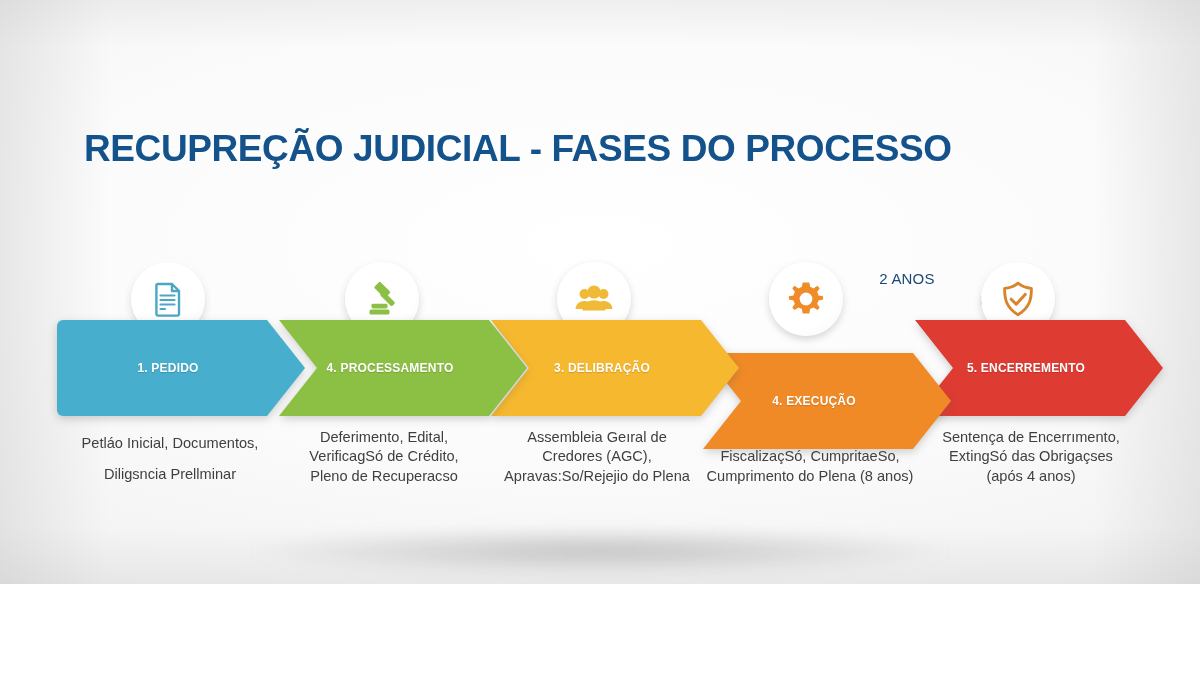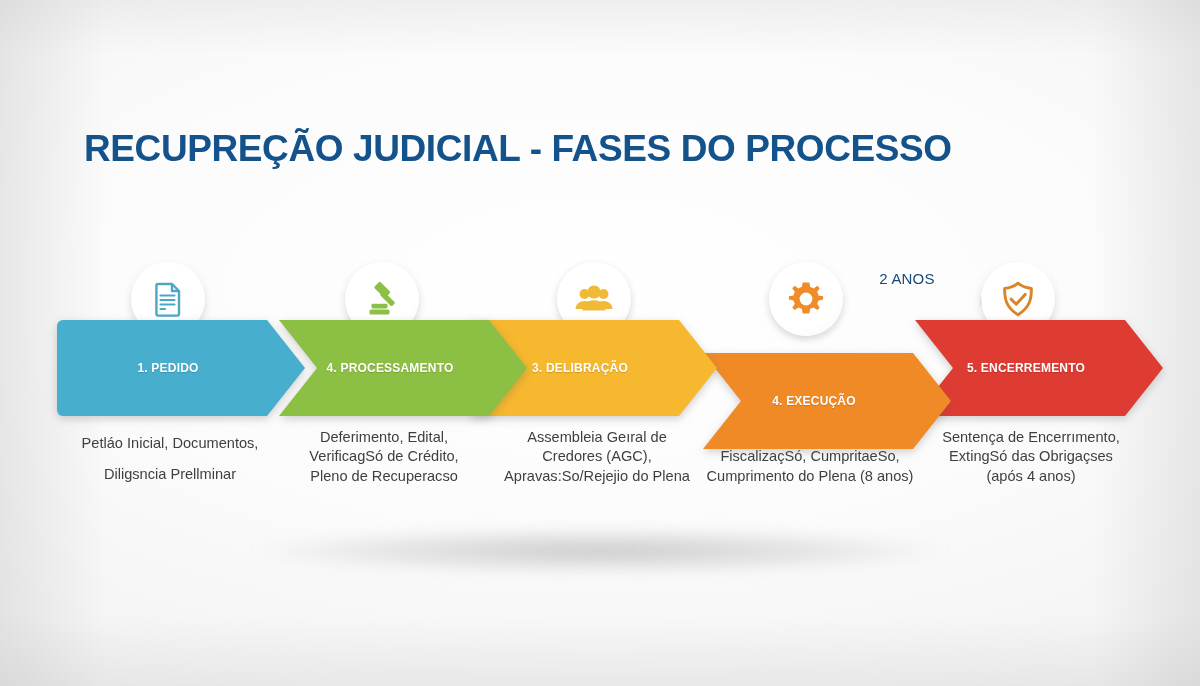--- a/index.html
+++ b/index.html
@@ -10,21 +10,21 @@
     width: 1200px;
     height: 686px;
     overflow: hidden;
     font-family: "Liberation Sans", sans-serif;
     background: #ffffff;
   }
 
   .slide {
     position: relative;
     width: 1200px;
-    height: 686px;
+    height: 584px;
     background:
       radial-gradient(ellipse 120% 95% at 50% 42%, #ffffff 0%, #fbfbfb 38%, #f3f3f3 68%, #e9e9e9 88%, #e2e2e2 100%);
     overflow: hidden;
     text-decoration: underline;
   }
 
   
   .vignette {
     position: absolute;
     inset: 0;
@@ -174,21 +174,21 @@
 
     <div class="chev" style="left:222px; width:248px; z-index:9;">
       <div class="shape">
         <svg class="fill" viewBox="0 0 248 96" preserveAspectRatio="none">
           <path d="M0 0 H210 L248 48 L210 96 H0 L38 48 Z" fill="#8cc044"></path>
         </svg>
         <div class="chev-label">4. PROCESSAMENTO</div>
       </div>
     </div>
 
-    <div class="chev" style="left:412px; width:248px; z-index:8;">
+    <div class="chev" style="left:434px; width:248px; z-index:8;">
       <div class="shape">
         <svg class="fill" viewBox="0 0 248 96" preserveAspectRatio="none">
           <path d="M0 0 H210 L248 48 L210 96 H0 L38 48 Z" fill="#f5b82e"></path>
         </svg>
         <div class="chev-label">3. DELIBRAÇÃO</div>
       </div>
     </div>
 
     <div class="chev" style="left:646px; width:248px; z-index:7;margin-top:33px;">
       <div class="shape">

